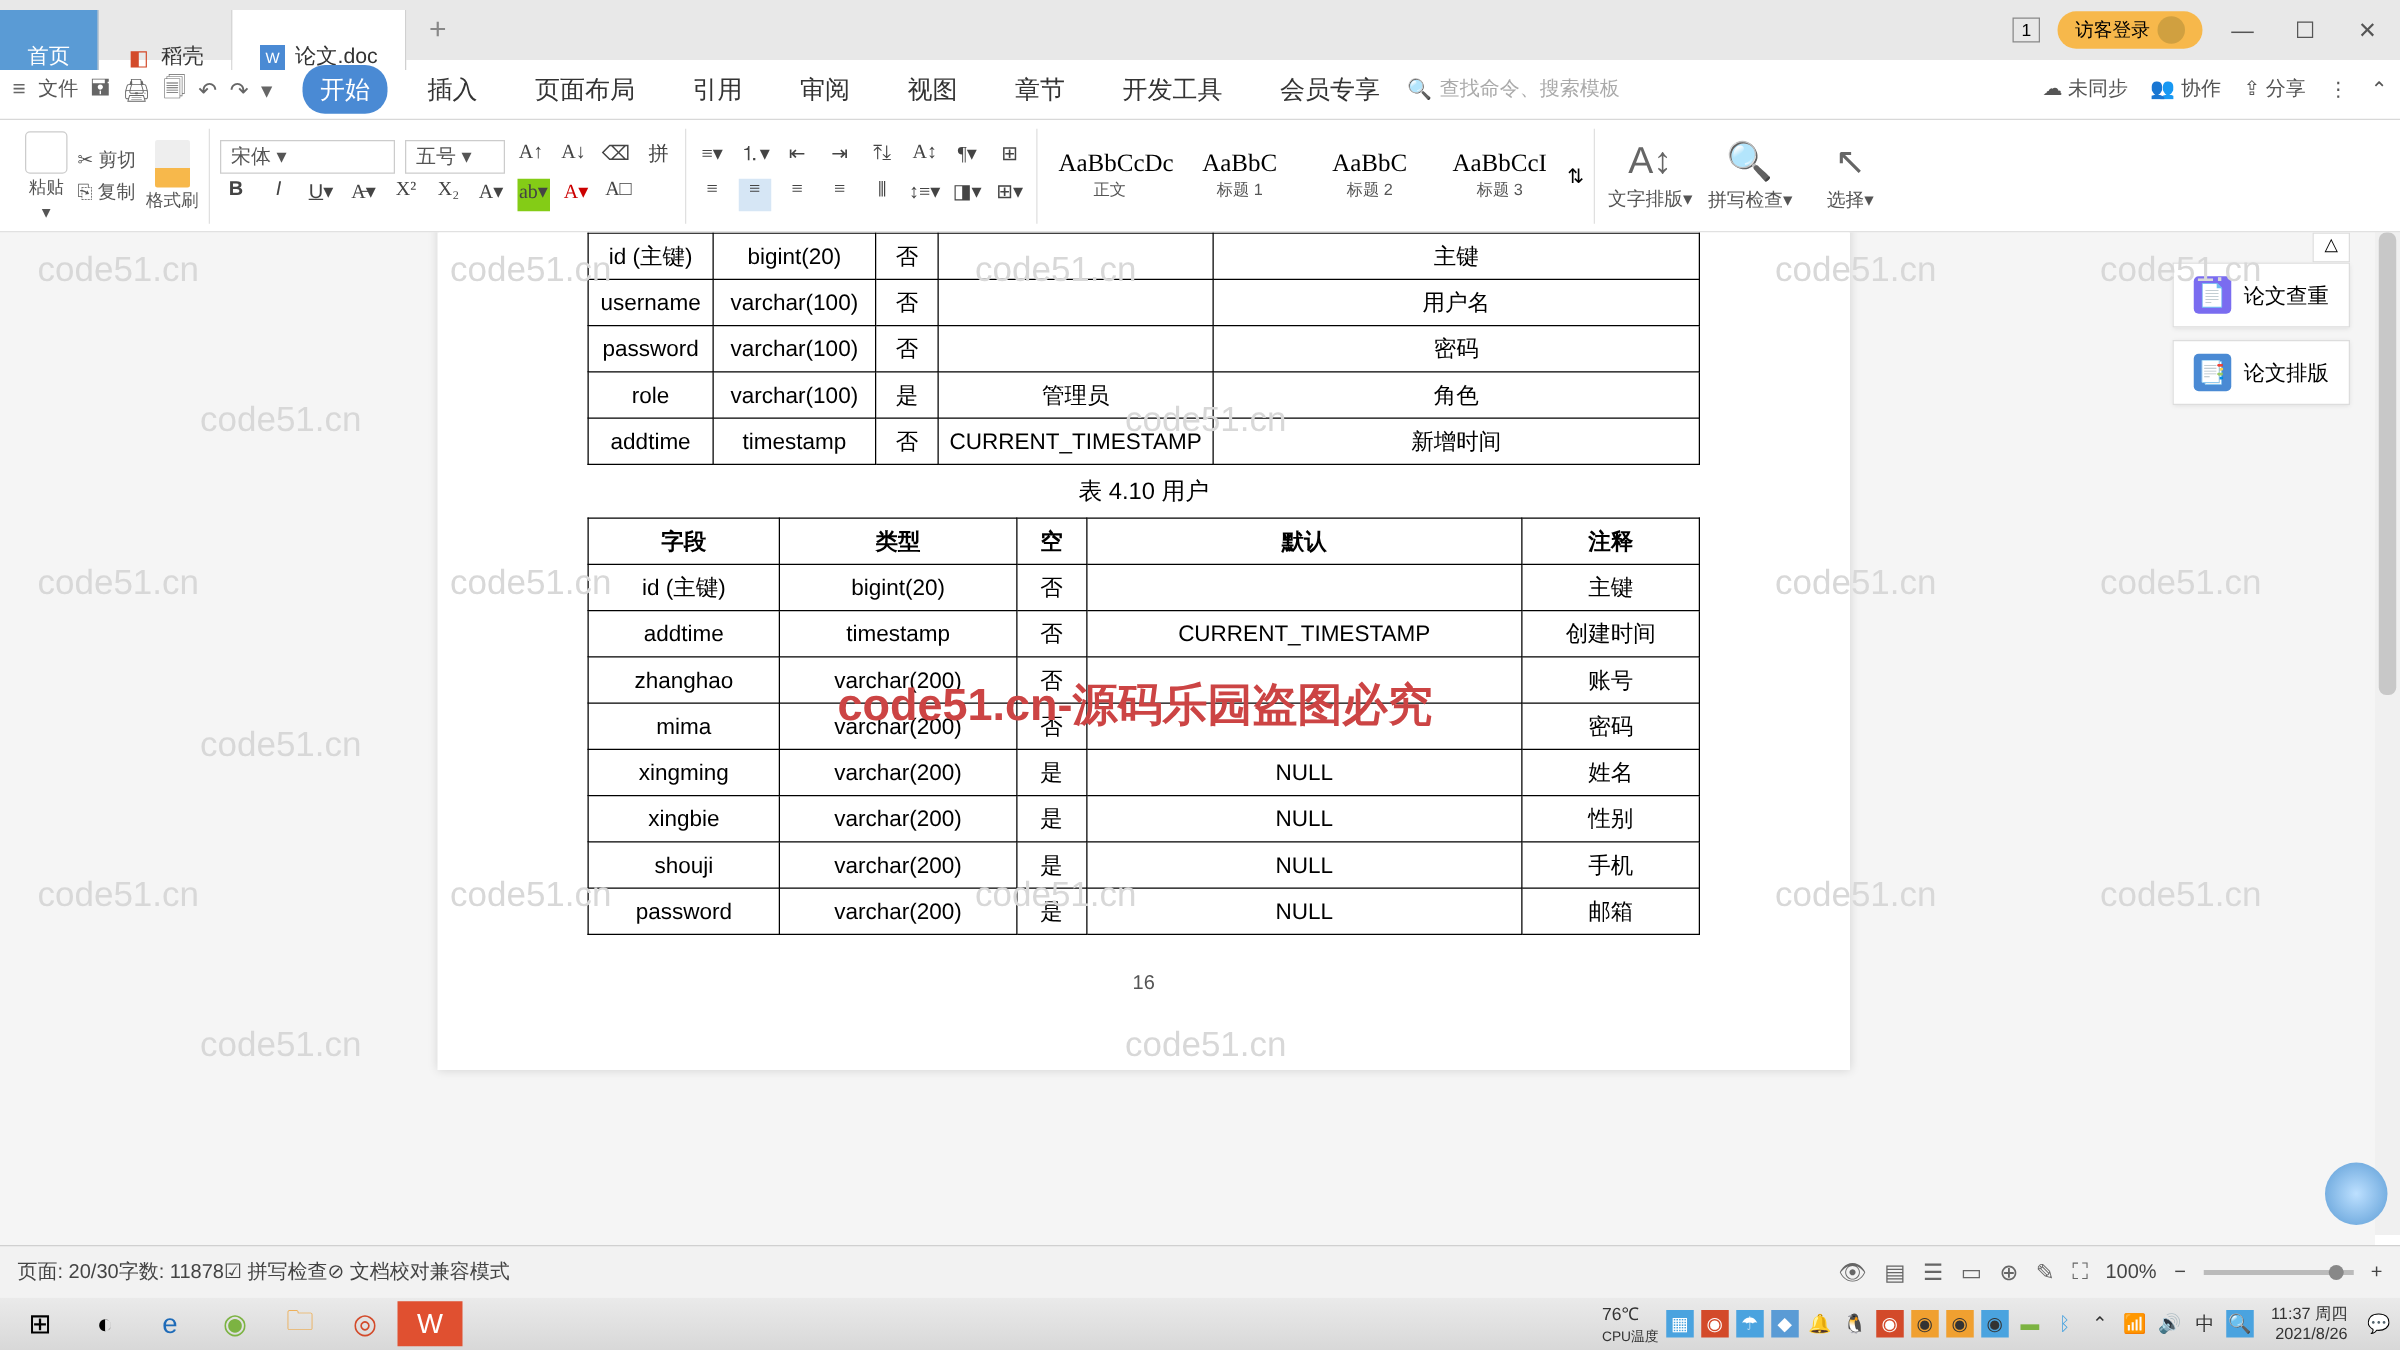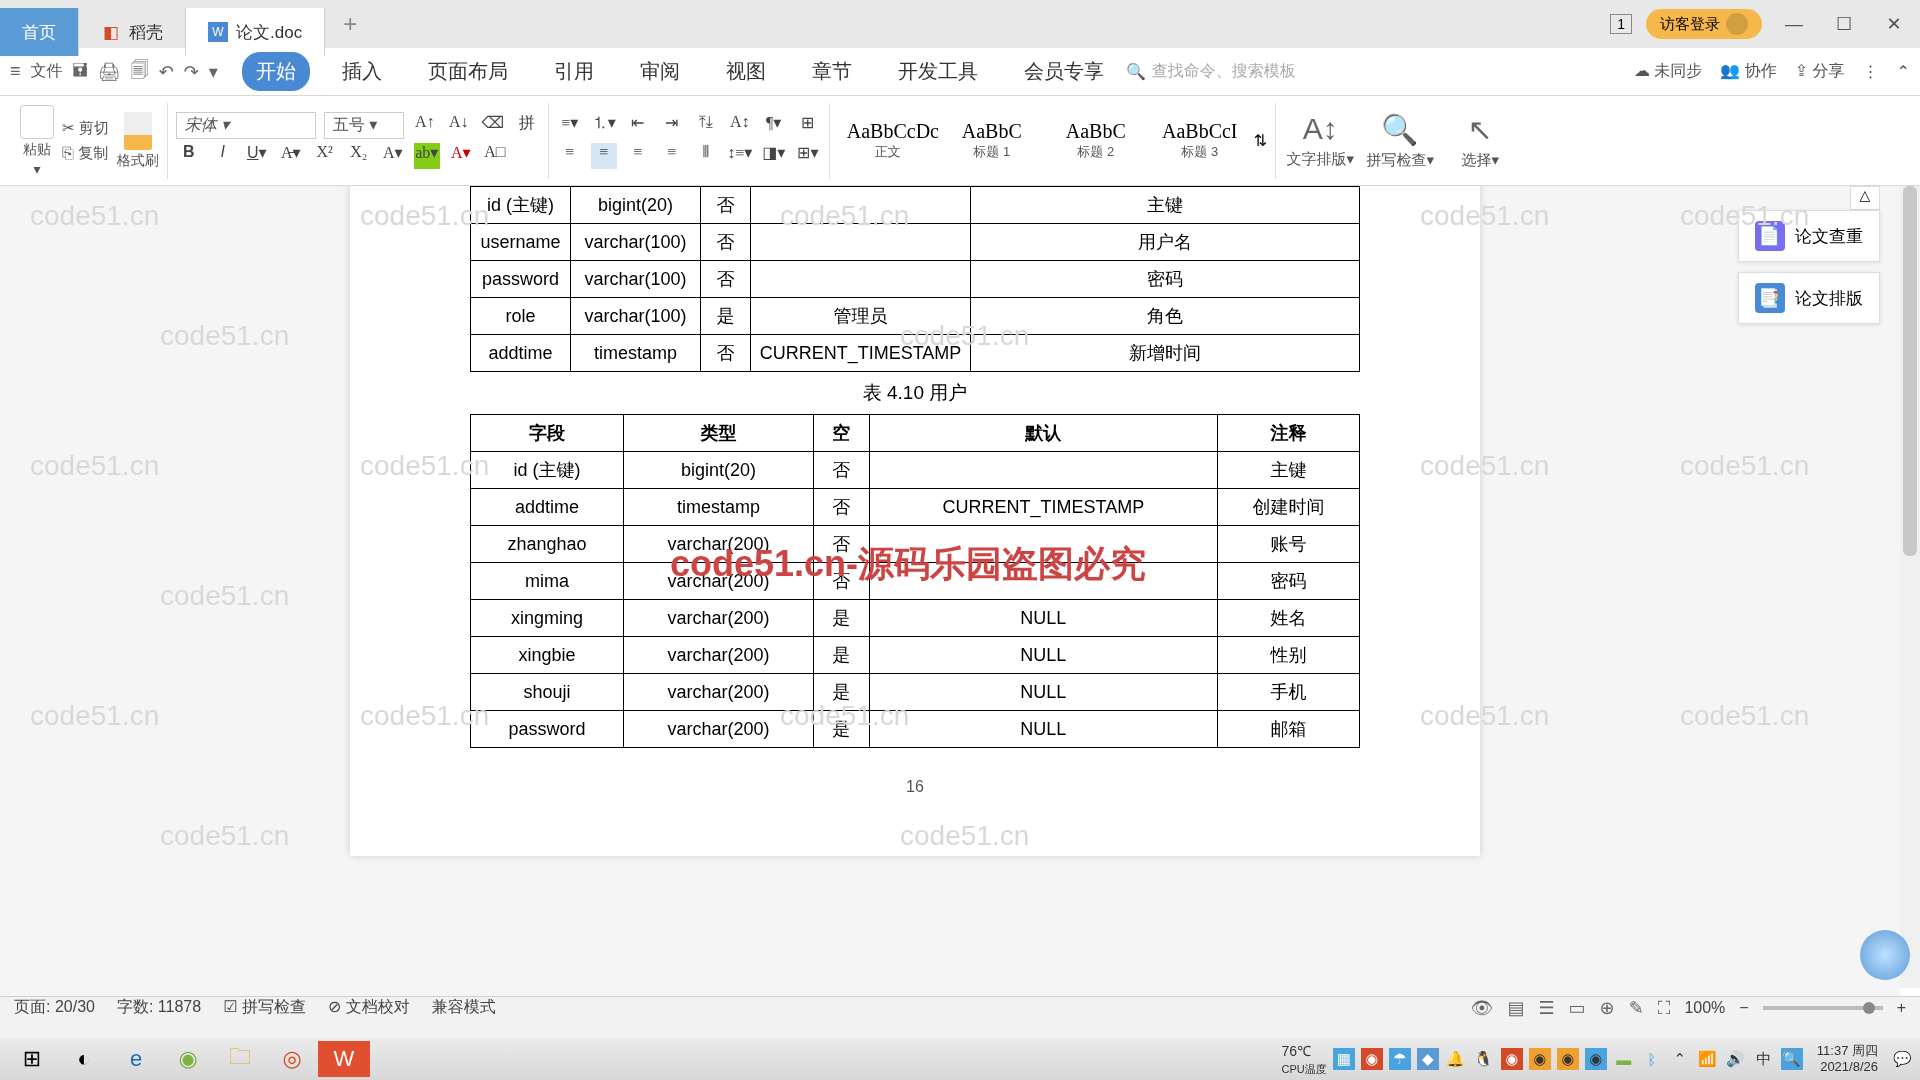--- a/index.html
+++ b/index.html
@@ -1,18 +1,18 @@
 <!DOCTYPE html>
 <html><head>
 <meta charset="utf-8">
 <style>
 * { margin:0; padding:0; box-sizing:border-box; font-family:"Microsoft YaHei",Arial,sans-serif; }
 body { width:1920px; height:1080px; background:#fff; overflow:hidden; position:relative; }
 .titlebar { height:48px; background:#e8e8e8; display:flex; align-items:center; }
-.tab { height:48px; padding:0 22px; display:flex; align-items:center; gap:8px; font-size:17px; color:#333; border-right:1px solid #d0d0d0; cursor:pointer;margin-top:16px; }
+.tab { height:48px; padding:0 22px; display:flex; align-items:flex-end; gap:8px; font-size:17px; color:#333; border-right:1px solid #d0d0d0; cursor:pointer;margin-top:16px; }
 .tab.active { background:#fff; }
 .tab.first { background:#5a9bd5; color:#fff; }
 .tab-icon { width:20px; height:20px; display:inline-flex; align-items:center; justify-content:center; }
 .tab-add { padding:0 18px; font-size:24px; color:#888; }
 .titlebar-right { margin-left:auto; display:flex; align-items:center; gap:14px; padding-right:8px; }
 .badge-1 { border:1px solid #888; padding:1px 6px; font-size:14px; }
 .login-btn { background:#f7b84b; border-radius:20px; padding:4px 14px; font-size:15px; display:flex; align-items:center; gap:6px; }
 .avatar { width:22px; height:22px; border-radius:50%; background:#d0a040; }
 .win-btn { width:36px; font-size:18px; text-align:center; color:#555; }
 .menubar { height:48px; background:#fff; border-bottom:1px solid #d8d8d8; display:flex; align-items:center; padding:0 10px; gap:8px; }
@@ -22,21 +22,21 @@
 .menu-tab { padding:6px 14px; color:#333; }
 .menu-tab.active { background:#4a8ad4; color:#fff; border-radius:18px; }
 .menu-right { margin-left:auto; display:flex; align-items:center; gap:18px; font-size:16px; color:#555; }
 .search-box { display:flex; align-items:center; gap:6px; color:#aaa; font-size:16px; }
 .toolbar { height:90px; background:#fff; border-bottom:1px solid #d8d8d8; display:flex; align-items:center; padding:0 12px; }
 .tgroup { display:flex; flex-direction:column; gap:4px; padding:0 8px; border-right:1px solid #e0e0e0; height:76px; justify-content:center; }
 .trow { display:flex; align-items:center; gap:8px; font-size:15px; color:#555; }
 .paste-area { display:flex; flex-direction:column; align-items:center; gap:2px; font-size:14px; }
 .paste-icon { width:34px; height:34px; border:1px solid #ccc; border-radius:4px; }
 .brush-icon { width:28px; height:38px; background:linear-gradient(#eee 60%,#f7b84b 60%); border-radius:2px; }
-.font-sel { border:1px solid #ccc; padding:2px 8px; font-size:16px; width:140px;font-style:italic; }
+.font-sel { border:1px solid #ccc; padding:2px 8px; font-size:16px; width:140px; }
 .size-sel { border:1px solid #ccc; padding:2px 8px; font-size:16px; width:80px; }
 .fmt-btn { width:26px; height:26px; font-size:16px; text-align:center; color:#444; font-family:serif; }
 .style-list { display:flex; gap:4px; align-items:center; }
 .style-item { border:1px solid transparent; padding:4px 8px; text-align:center; width:100px; }
 .style-preview { font-size:20px; font-family:serif; }
 .style-name { font-size:13px; color:#555; }
 .big-btn { display:flex; flex-direction:column; align-items:center; gap:4px; font-size:15px; width:72px; }
 .big-icon { font-size:30px; color:#666; }
 .document-area { position:absolute; top:186px; left:0; right:20px; bottom:50px; background:#f5f5f5; overflow:hidden; }
 .page { position:absolute; left:350px; top:-40px; width:1130px; background:#fff; box-shadow:0 0 8px rgba(0,0,0,.15); padding:40px 120px 60px; }
@@ -47,21 +47,21 @@
 .dtable .c-null { width:50px; }
 .dtable .c-default { width:220px; }
 .table-caption { text-align:center; font-size:19px; margin:8px 0; }
 .page-num { text-align:center; font-size:16px; color:#555; margin-top:30px; }
 .side-panel { position:absolute; right:40px; top:210px; }
 .side-item { background:#fff; border:1px solid #ddd; padding:10px 16px; margin-bottom:10px; display:flex; align-items:center; gap:10px; font-size:17px; box-shadow:0 1px 4px rgba(0,0,0,.1); }
 .side-icon { width:30px; height:30px; border-radius:4px; display:flex; align-items:center; justify-content:center; color:#fff; font-size:18px; }
 .collapse-btn { position:absolute; right:40px; top:186px; width:30px; height:24px; background:#fff; border:1px solid #ddd; text-align:center; font-size:14px; }
 .watermark-text { position:absolute; color:#cc4444; font-size:36px; font-weight:bold; pointer-events:none; }
 .wm-bg { position:absolute; color:#d8d8d8; font-size:28px; pointer-events:none; }
-.statusbar { position:absolute; bottom:42px; left:0; right:0; height:42px; background:#f2f2f2; border-top:1px solid #d0d0d0; display:flex; align-items:flex-start; padding:0 14px; gap:22px; font-size:16px; color:#444; }
+.statusbar { position:absolute; bottom:42px; left:0; right:0; height:42px; background:#f2f2f2; border-top:1px solid #d0d0d0; display:flex; align-items:center; padding:0 14px; font-size:16px; color:#444; }
 .status-right { margin-left:auto; display:flex; align-items:center; gap:14px; }
 .view-icon { font-size:18px; color:#666; }
 .zoom-slider { width:120px; height:4px; background:#bbb; position:relative; }
 .zoom-thumb { position:absolute; width:12px; height:12px; background:#888; border-radius:50%; top:-4px; left:100px; }
 .taskbar { position:absolute; bottom:0; left:0; right:0; height:42px; background:linear-gradient(#eaeaea,#d8d8d8); display:flex; align-items:center; padding:0 6px; }
 .task-item { width:52px; height:36px; display:flex; align-items:center; justify-content:center; font-size:22px; }
 .tray { margin-left:auto; display:flex; align-items:center; gap:6px; font-size:14px; color:#333; }
 .tray-icon { width:22px; height:22px; display:flex; align-items:center; justify-content:center; font-size:15px; }
 .clock { text-align:right; font-size:13px; line-height:1.2; padding:0 8px; }
 .scrollbar { position:absolute; right:0; top:186px; bottom:92px; width:20px; background:#f0f0f0; }

